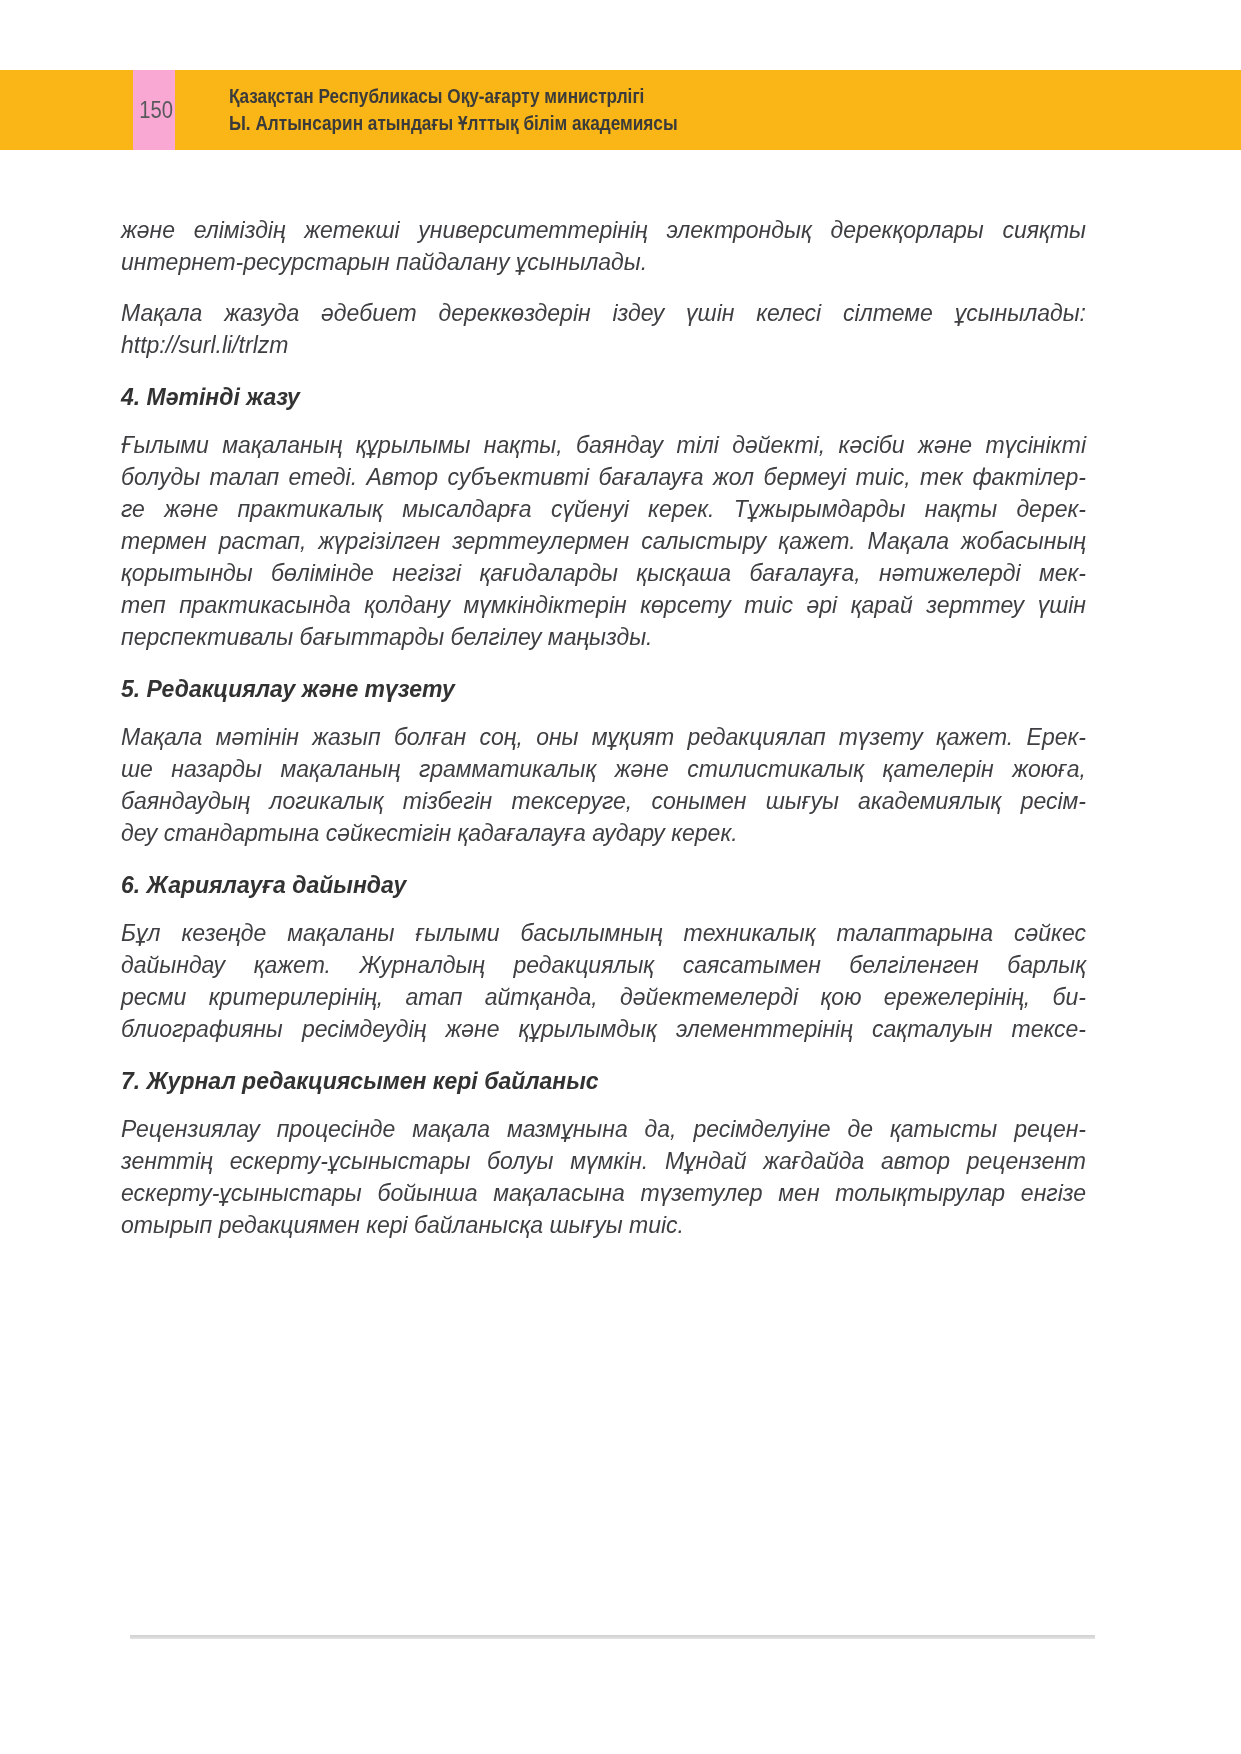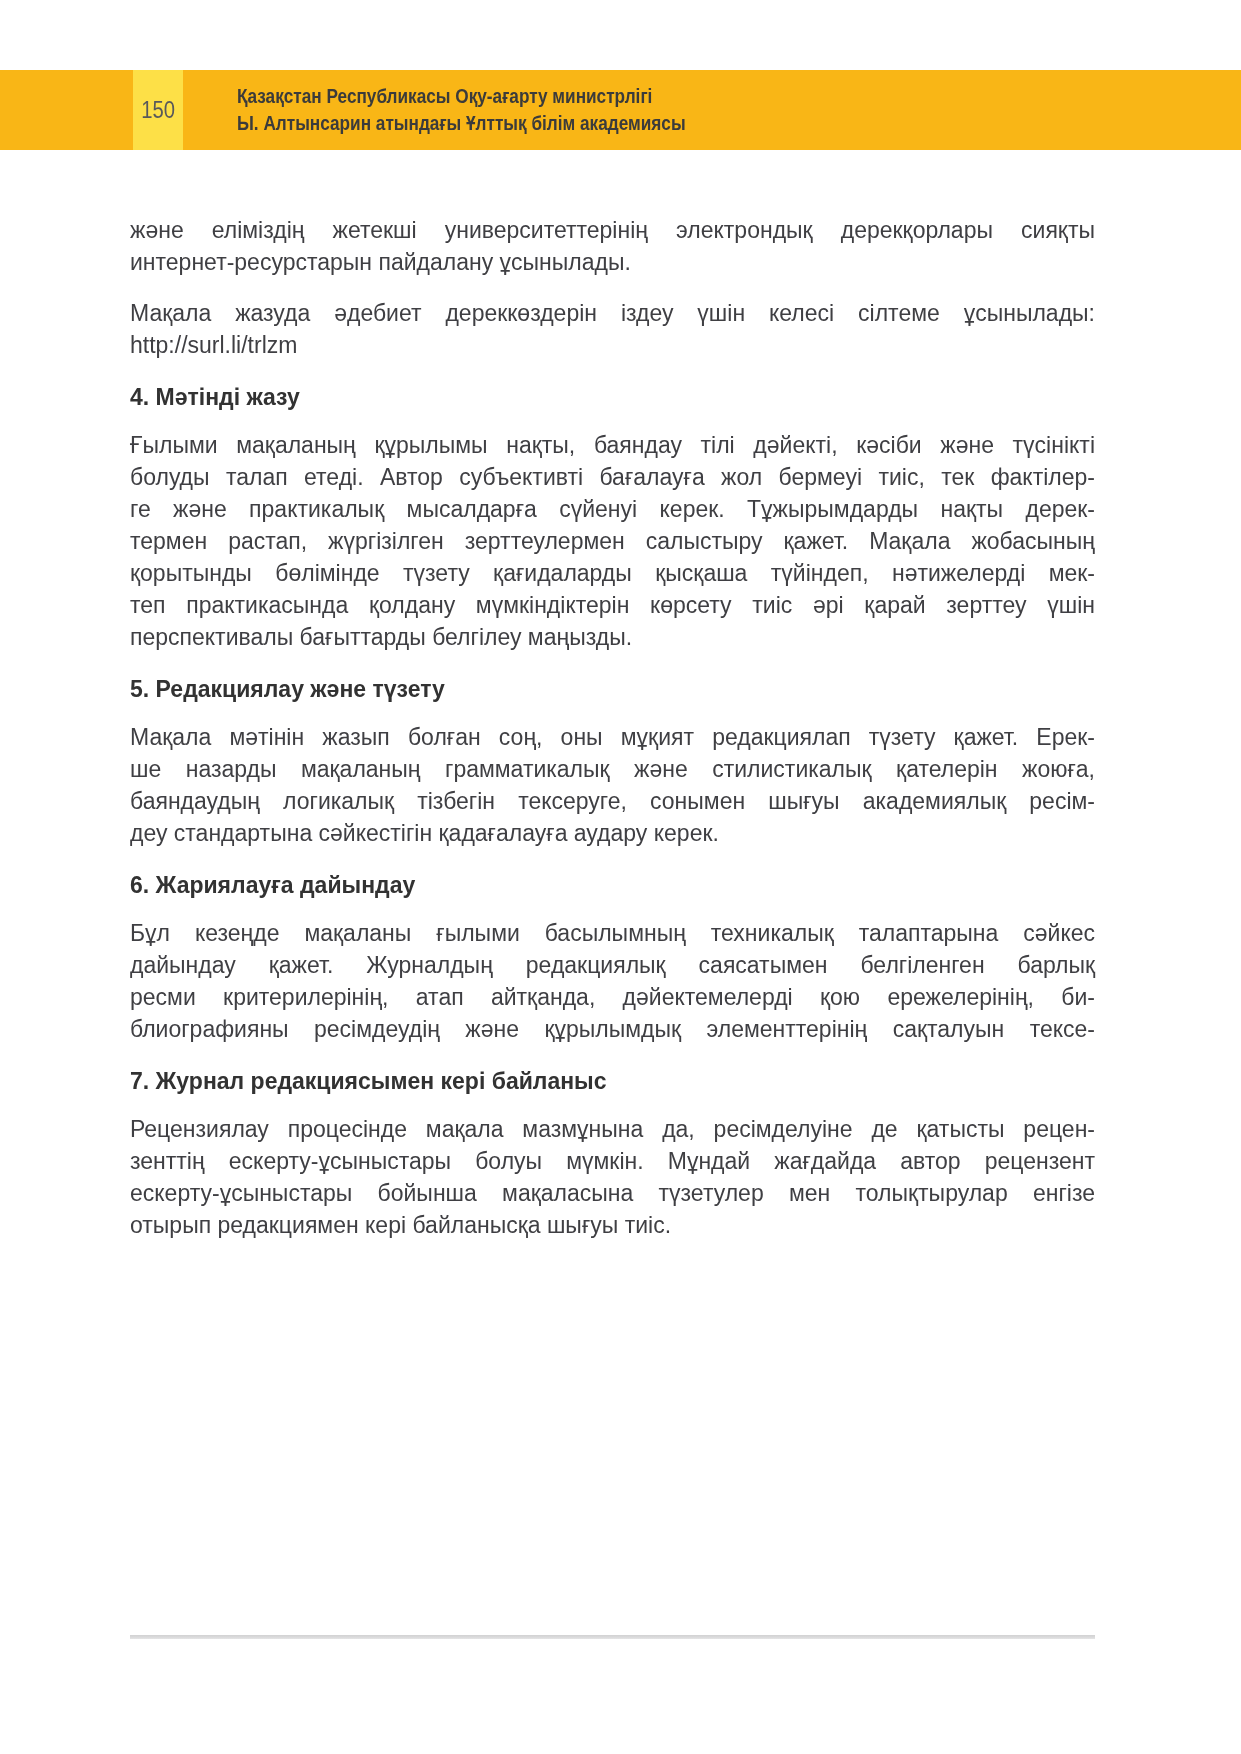--- a/index.html
+++ b/index.html
@@ -20,26 +20,26 @@
     width: 1241px;
     height: 80px;
     display: flex;
   }
   .band-left {
     width: 133px;
     height: 100%;
     background: var(--band-yellow, #F9B616);
   }
   .band-gap {
-    width: 50px;
+    width: 42px;
     height: 100%;
-    background: #fde047;
+    background: #f9a8d4;
     display: flex;
     align-items: center;
-    justify-content: center;
+    justify-content: flex-end;
   }
   .pagenum {
     font-size: 23px;
     color: var(--page-number, #58595B);
     display: inline-block;
     transform: scaleX(0.88);
     transform-origin: 50% 50%;
   }
   .band-right {
     flex: 1;
@@ -60,26 +60,27 @@
   }
   .condensed {
     display: inline-block;
     transform: scaleX(0.86);
     transform-origin: 0 50%;
   }
 
   
   .content {
     position: absolute;
-    left: 130px;
+    left: 121px;
     top: 214px;
     width: 965px;
     color: var(--body-text, #3F3F43);
     font-size: 23px;
     line-height: 32px;
+    font-style: italic;
   }
   .content p { margin: 0 0 19px 0; }
   .ln { display: block; text-align: left; }
   .j  { text-align: justify; text-align-last: justify; }
   .heading {
     font-size: 23px;
     font-weight: 700;
     color: #323232;
     margin: 20px 0 16px 0;
     line-height: 32px;
@@ -128,21 +129,21 @@
       <span class="ln url-line">http://surl.li/trlzm</span>
     </p>
 
     <h2 class="heading">4. Мәтінді жазу</h2>
 
     <p>
       <span class="ln j">Ғылыми мақаланың құрылымы нақты, баяндау тілі дәйекті, кәсіби және түсінікті</span>
       <span class="ln j">болуды талап етеді. Автор субъективті бағалауға жол бермеуі тиіс, тек фактілер-</span>
       <span class="ln j">ге және практикалық мысалдарға сүйенуі керек. Тұжырымдарды нақты дерек-</span>
       <span class="ln j">термен растап, жүргізілген зерттеулермен салыстыру қажет. Мақала жобасының</span>
-      <span class="ln j">қорытынды бөлімінде түзету қағидаларды қысқаша түйіндеп, нәтижелерді мек-</span>
+      <span class="ln j">қорытынды бөлімінде негізгі қағидаларды қысқаша бағалауға, нәтижелерді мек-</span>
       <span class="ln j">теп практикасында қолдану мүмкіндіктерін көрсету тиіс әрі қарай зерттеу үшін</span>
       <span class="ln">перспективалы бағыттарды белгілеу маңызды.</span>
     </p>
 
     <h2 class="heading">5. Редакциялау және түзету</h2>
 
     <p>
       <span class="ln j">Мақала мәтінін жазып болған соң, оны мұқият редакциялап түзету қажет. Ерек-</span>
       <span class="ln j">ше назарды мақаланың грамматикалық және стилистикалық қателерін жоюға,</span>
       <span class="ln j">баяндаудың логикалық тізбегін тексеруге, сонымен шығуы академиялық ресім-</span>

